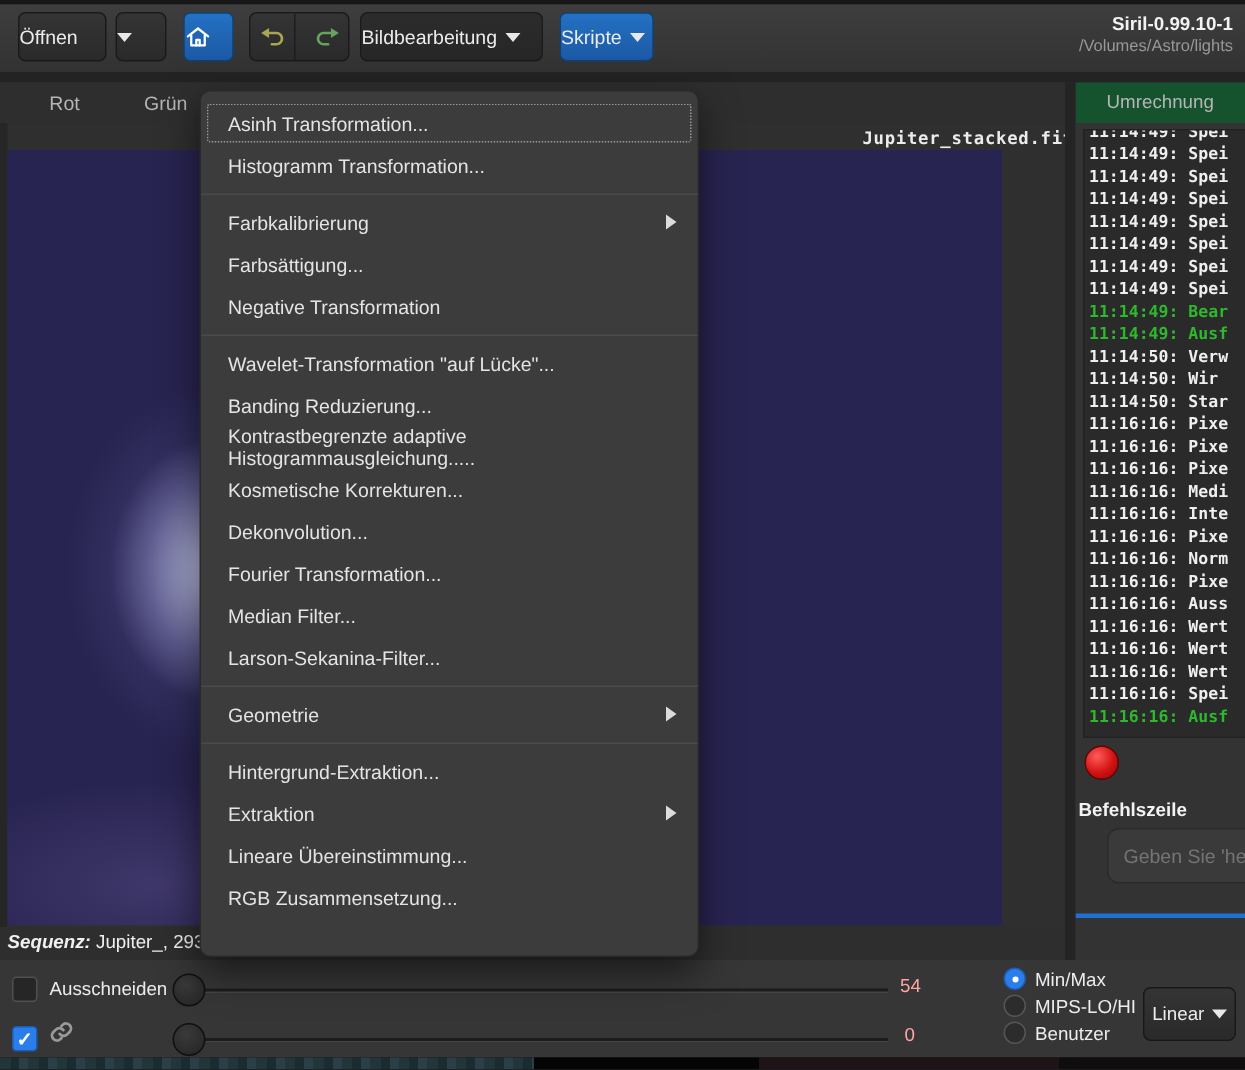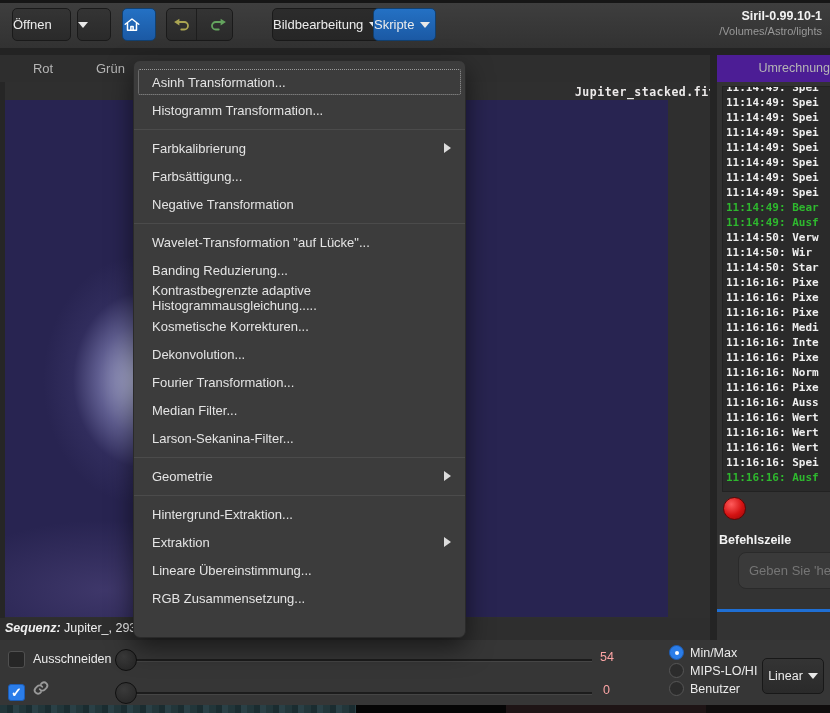--- a/index.html
+++ b/index.html
@@ -20,22 +20,22 @@
   .caret{width:0;height:0;border-left:5px solid transparent;border-right:5px solid transparent;
          border-top:6px solid #e8e8e8;display:inline-block;}
   .winid{position:absolute;right:8px;top:6px;text-align:right;line-height:15px;}
   .winid .t1{font-size:12.5px;font-weight:bold;color:#f2f2f2;}
   .winid .t2{font-size:11px;color:#989898;}
 
   
   .gap{left:0;top:48px;width:830px;height:7px;background:#232323;}
   .tabbar{left:0;top:55px;width:710px;height:27px;background:#2e2e2e;border-bottom:1px solid #262626;}
   .tab{display:inline-block;color:#b5b5b5;font-size:13px;padding:6px 0;text-align:center;}
-  .rtabbar{left:717px;top:55px;width:113px;height:27px;background:#4c1d95;border-bottom:1px solid #262626;
-           text-align:right;}
+  .rtabbar{left:717px;top:55px;width:113px;height:27px;background:#14532d;border-bottom:1px solid #262626;
+           text-align:center;}
   .rtab{color:#b5b5b5;font-size:12.5px;line-height:27px;}
 
   
   .canvas{left:0;top:82px;width:710px;height:536px;background:#2f2f2f;}
   .leftedge{left:0;top:82px;width:5px;height:536px;background:#262626;}
   .astro{left:5px;top:100px;width:663px;height:517px;background:#282451;overflow:hidden;}
   .glow1{position:absolute;left:38px;top:155px;width:200px;height:250px;border-radius:50%;
          background:radial-gradient(closest-side,rgba(205,210,240,.95),rgba(140,140,195,.55) 45%,
                     rgba(80,76,135,.22) 70%,rgba(40,38,85,0) 100%);}
   .glow2{position:absolute;left:-60px;top:420px;width:320px;height:140px;border-radius:50%;
@@ -143,21 +143,21 @@
       </div>
       <div style="width:33px;height:100%;display:flex;align-items:center;justify-content:center;">
         <span>
           <svg width="18" height="16" viewBox="0 0 24 20" fill="none">
             <path d="M17 6 H9 A5 5 0 0 0 9 16 H13" stroke="#64a45e" stroke-width="2.4" stroke-linecap="round"></path>
             <polygon points="15.5,1.5 15.5,10.5 22.5,6" fill="#64a45e"></polygon>
           </svg>
         </span>
       </div>
     </div>
-    <div class="tbtn" style="left:240px;width:122px;background:linear-gradient(#2c2c2c,#262626);margin-left:32px;">
+    <div class="tbtn" style="left:240px;width:122px;background:linear-gradient(#2c2c2c,#262626);">
       <span>Bildbearbeitung</span>
       <span class="caret"></span>
     </div>
     <div class="tbtn blue" style="left:373px;width:63px;">
       <span>Skripte</span>
       <span class="caret"></span>
     </div>
     <div class="winid">
       <div class="t1">Siril-0.99.10-1</div>
       <div class="t2">/Volumes/Astro/lights</div>

